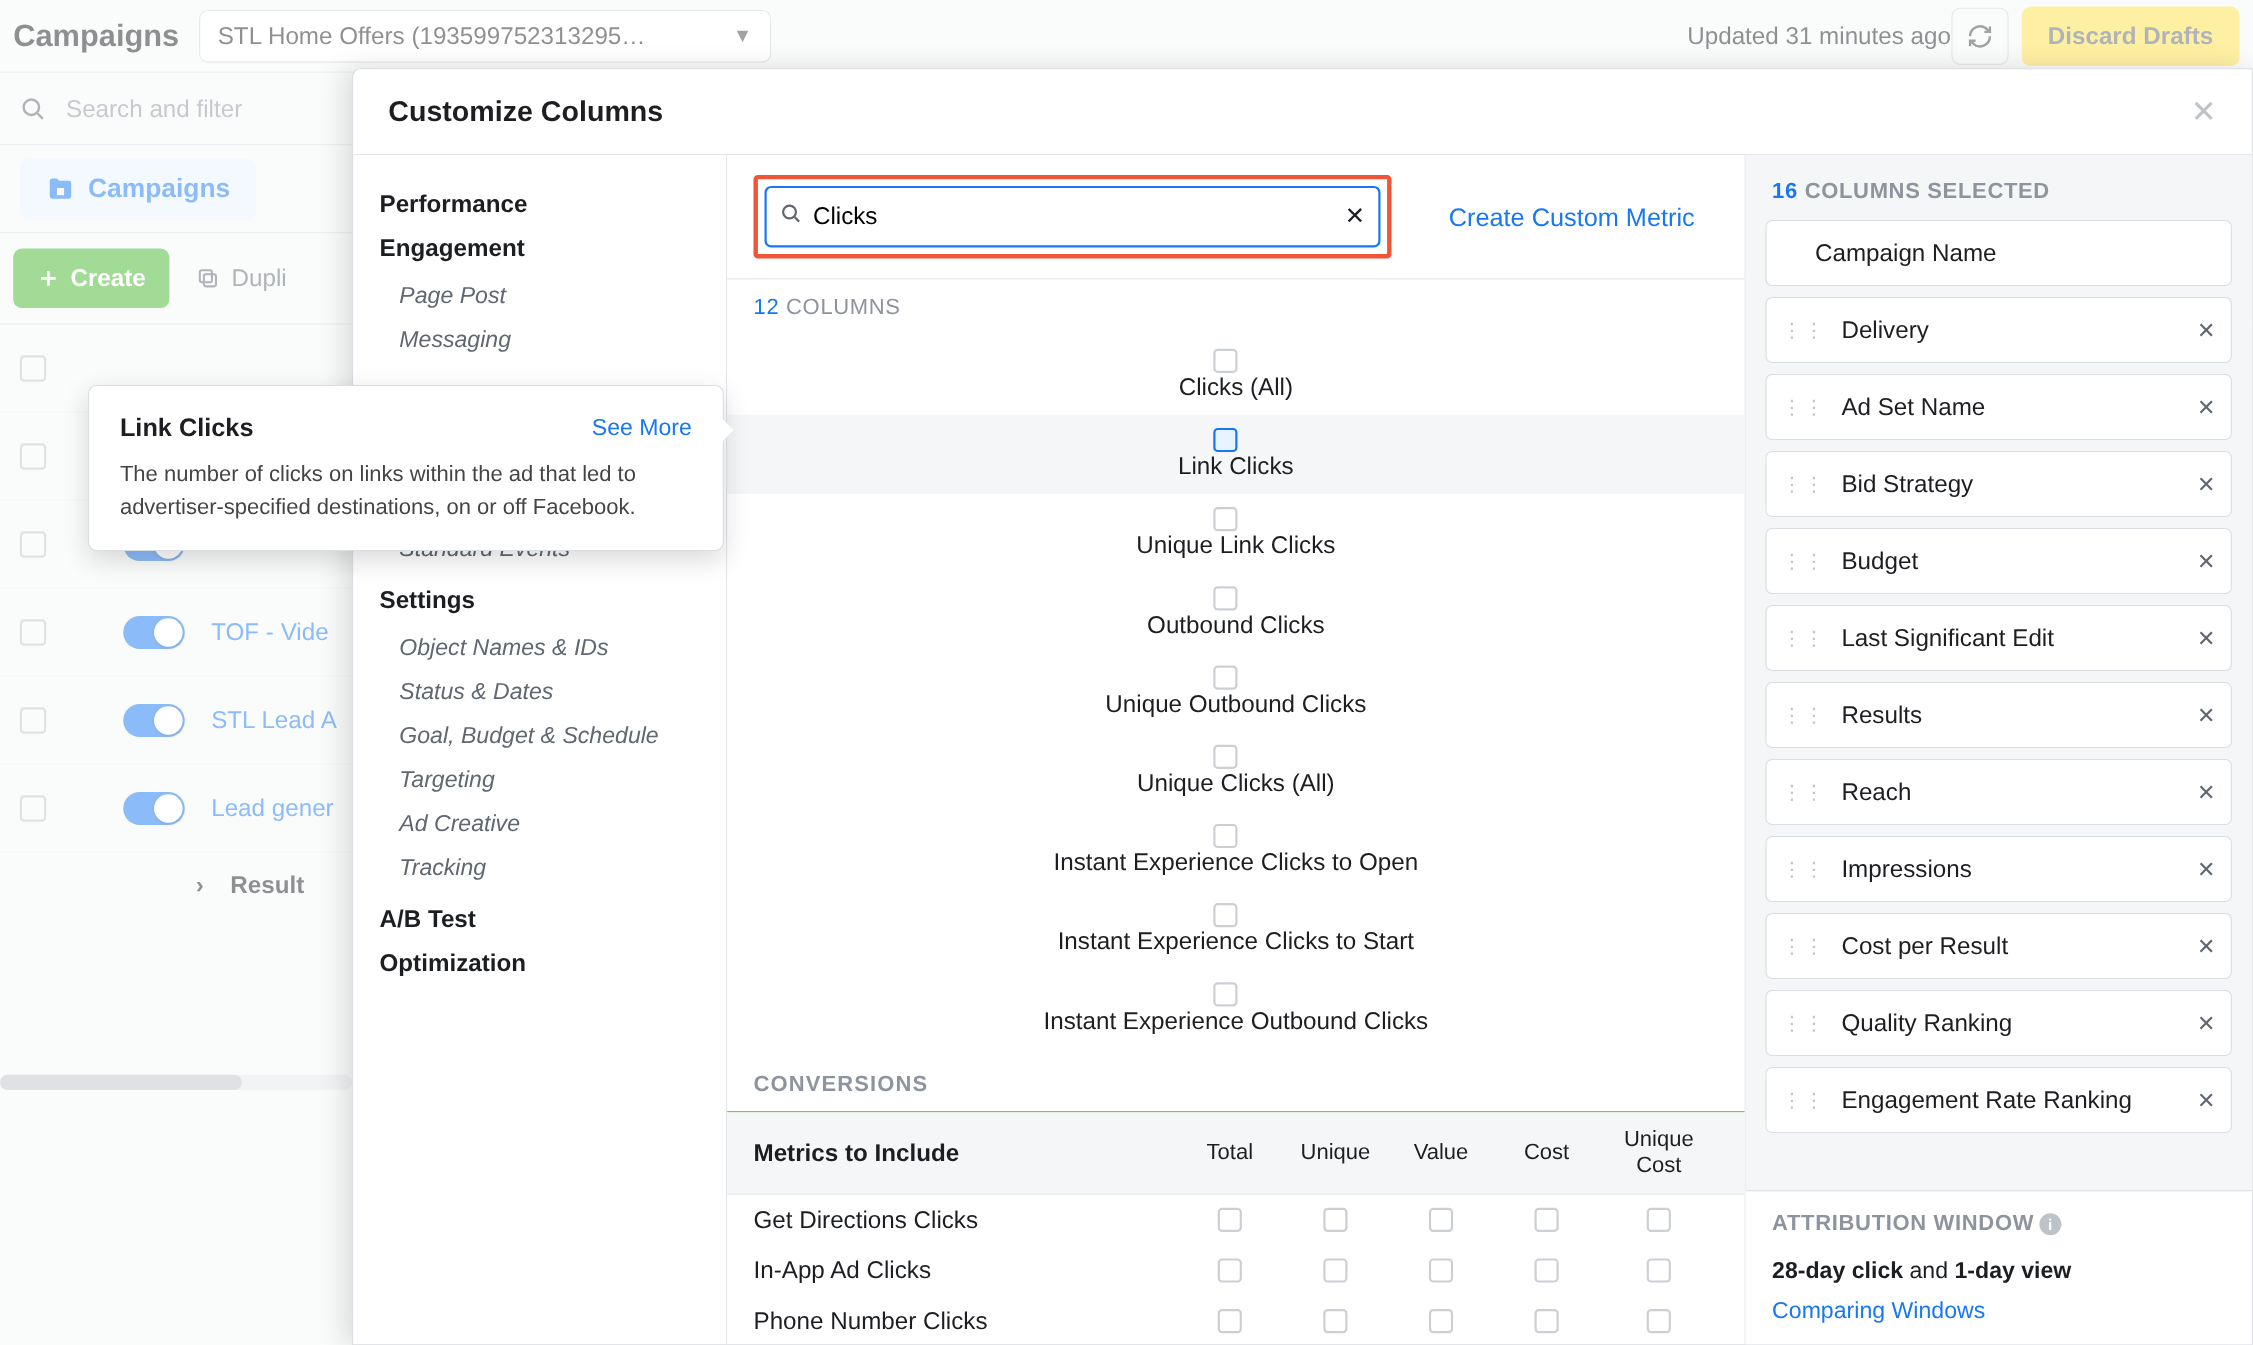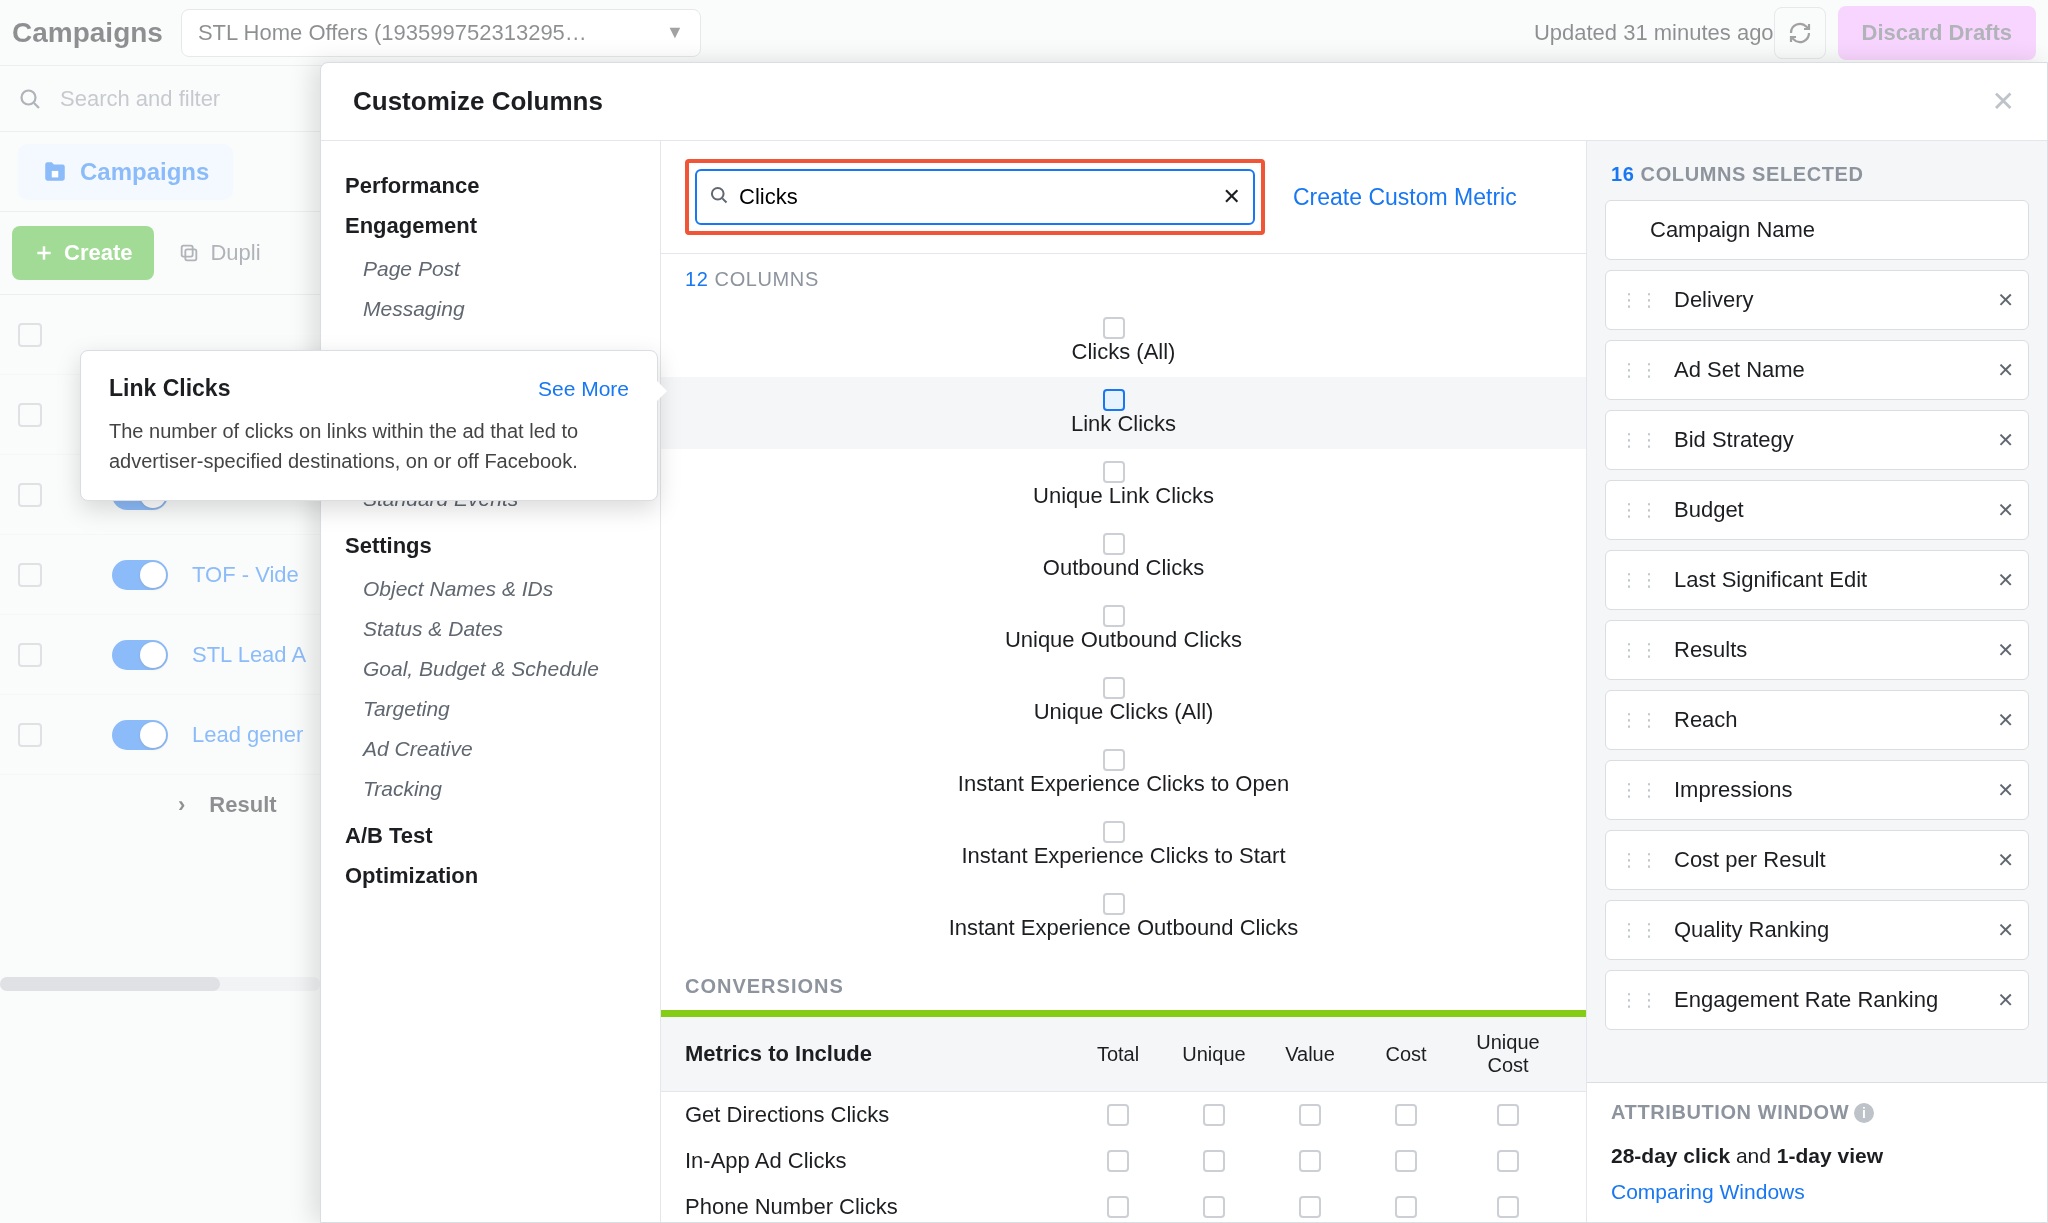--- a/index.html
+++ b/index.html
@@ -7,21 +7,21 @@
 
 
 .bg-page { position: absolute; inset: 0; }
 .bg-topbar { display: flex; align-items: center; height: 66px; padding: 0 12px; border-bottom: 1px solid #dadde1; }
 .bg-topbar .title { font-size: 28px; font-weight: 700; margin-right: 18px; }
 .acct-select { display: flex; align-items: center; justify-content: space-between; background: #fff; border: 1px solid #ccd0d5; border-radius: 8px; padding: 10px 16px; width: 520px; font-size: 22px; color: #1c1e21; }
 .acct-select .chev { font-size: 18px; color: #444; }
 .bg-topbar .spacer { flex: 1; }
 .updated { font-size: 22px; color: #1c1e21; margin-right: 0; }
 .icon-btn { width: 52px; height: 52px; border: 1px solid #ccd0d5; border-radius: 8px; display: flex; align-items: center; justify-content: center; margin-right: 12px; color: #444; }
-.discard-btn { background: #f0abfc; border: none; border-radius: 8px; padding: 14px 24px; font-size: 22px; color: #606770; font-weight: 600; }
+.discard-btn { background: #fde047; border: none; border-radius: 8px; padding: 14px 24px; font-size: 22px; color: #606770; font-weight: 600; }
 
 .bg-searchrow { display: flex; align-items: center; height: 66px; padding: 0 18px; border-bottom: 1px solid #dadde1; color: #8d949e; font-size: 22px; }
 .bg-searchrow svg { margin-right: 18px; }
 
 .bg-tabrow { display: flex; align-items: center; height: 80px; padding: 10px 18px; border-bottom: 1px solid #dadde1; }
 .tab-campaigns { display: flex; align-items: center; background: #e7f3ff; border-radius: 10px; padding: 14px 24px; font-size: 24px; font-weight: 700; color: #1877f2; }
 .tab-campaigns svg { margin-right: 12px; }
 
 .bg-createrow { display: flex; align-items: center; padding: 14px 12px; border-bottom: 1px solid #dadde1; }
 .create-btn { display: flex; align-items: center; background: #42b72a; color: #fff; border: none; border-radius: 8px; padding: 14px 22px; font-size: 22px; font-weight: 700; margin-right: 24px; }
@@ -55,33 +55,33 @@
 .side-item { font-size: 21px; color: #606770; padding: 8px 0 8px 18px; cursor: pointer; font-style: italic; }
 
 
 .center { flex: 1; display: flex; flex-direction: column; border-right: 1px solid #e4e6eb; }
 .center-top { display: flex; align-items: center; padding: 18px 24px; gap: 28px; border-bottom: 1px solid #e4e6eb; }
 .search-outline { border: 4px solid #f05537; padding: 6px; border-radius: 4px; flex: 1; max-width: 580px; }
 .search-box { display: flex; align-items: center; border: 2px solid #1877f2; border-radius: 6px; height: 56px; padding: 0 12px; }
 .search-box input { flex: 1; border: none; outline: none; font-size: 22px; padding: 0 10px; }
 .search-box .sicon { color: #606770; }
 .search-box .clear { font-size: 22px; color: #1c1e21; cursor: pointer; }
-.custom-link { color: #1877f2; font-size: 23px; font-weight: 500; }
+.custom-link { color: #1877f2; font-size: 23px; font-weight: 500; margin-left: 24px; }
 
 .cols-count { padding: 14px 24px; font-size: 20px; font-weight: 400; letter-spacing: 0.6px; color: #8d949e; }
 .cols-count .num { color: #1877f2; }
 
 .check-list { }
 .check-row { display: flex; align-items: center; padding: 12px 24px; font-size: 22px; cursor: pointer; flex-direction: column; }
 .check-row.hl { background: #f5f6f7; }
 .check-row .cbx { width: 22px; height: 22px; border: 2px solid #ccd0d5; border-radius: 4px; margin-right: 20px; flex-shrink: 0; }
 .check-row .cbx.blue { border-color: #1877f2; background: #e7f3ff; }
 
 .conv-head { padding: 22px 24px 12px; font-size: 20px; font-weight: 600; letter-spacing: 1px; color: #8d949e; }
-.metrics-head { display: flex; align-items: center; padding: 14px 24px; border-top: 7px solid #84cc16; border-bottom: 1px solid #e4e6eb; background: #f5f6f7; }
+.metrics-head { display: flex; align-items: center; padding: 14px 24px; border-top: 1px solid #84cc16; border-bottom: 1px solid #e4e6eb; background: #f5f6f7; }
 .metrics-head .mlabel { font-size: 22px; font-weight: 700; flex: 1; }
 .metrics-head .mcol { width: 96px; text-align: center; font-size: 20px; color: #1c1e21; }
 .metrics-head .mcol.wide { width: 108px; }
 .metrics-row { display: flex; align-items: center; padding: 10px 24px; }
 .metrics-row .rlabel { font-size: 22px; flex: 1; }
 .metrics-row .rcol { width: 96px; display: flex; justify-content: center; }
 .metrics-row .rcol.wide { width: 108px; }
 .metrics-row .rcol .mcb { width: 22px; height: 22px; border: 2px solid #ccd0d5; border-radius: 4px; }
 
 

